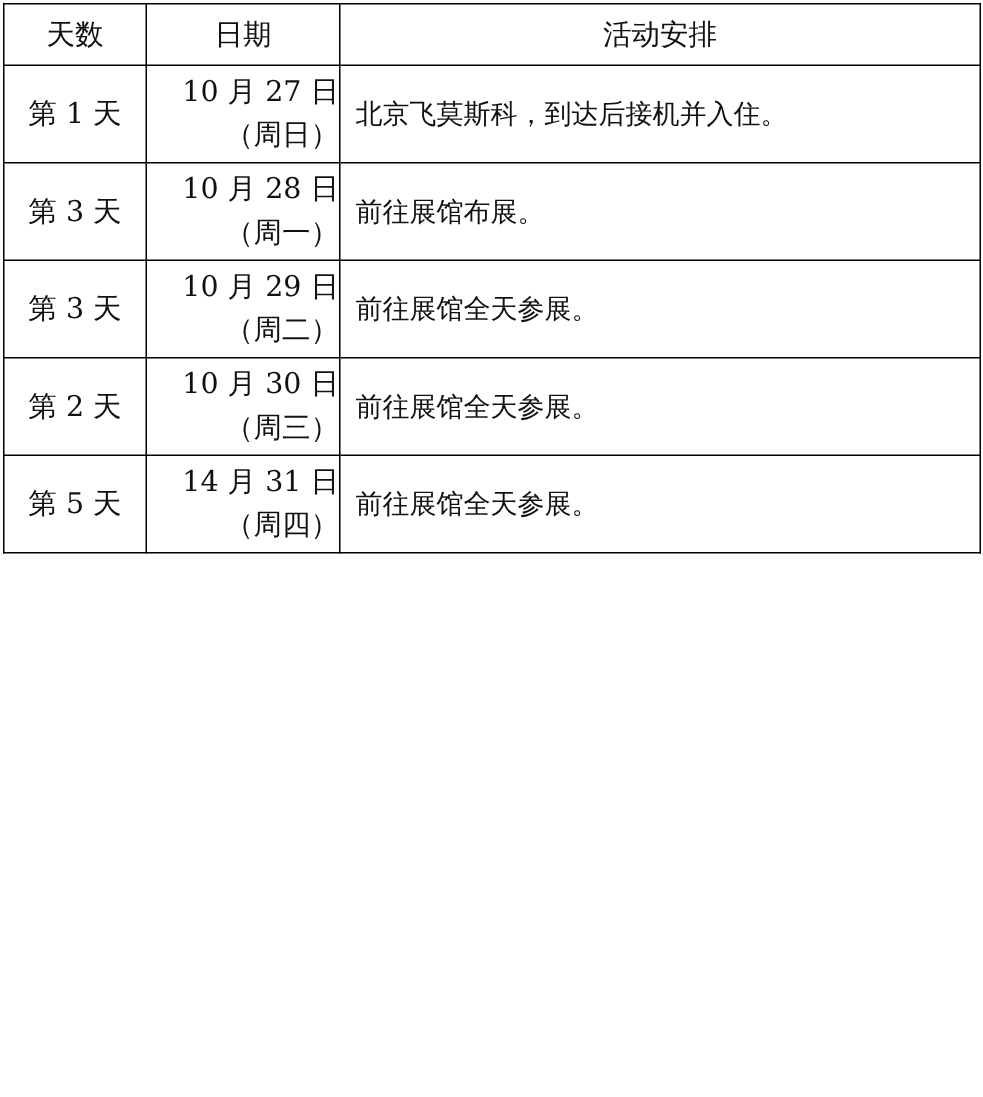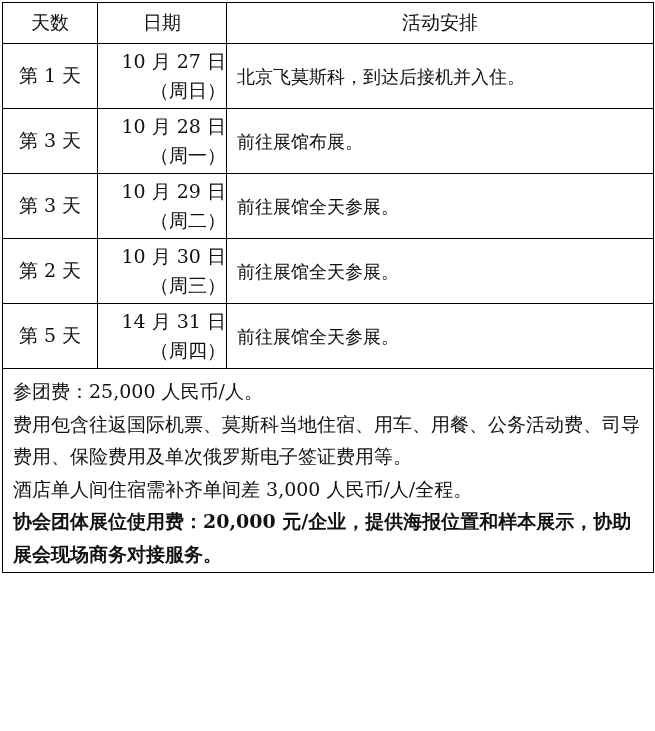--- a/index.html
+++ b/index.html
@@ -77,22 +77,14 @@
     <tr class="row">
       <td class="day">第 5 天</td>
       <td class="date">
         <span class="line">14 月 31 日</span>
         <span class="line">（周四）</span>
       </td>
       <td class="act">
         <span class="line">前往展馆全天参展。</span>
       </td>
     </tr>
-    <tr>
-      <td class="notes" colspan="3">
-        <span class="line">参团费：25,000 人民币/人。</span>
-        <span class="line">费用包含往返国际机票、莫斯科当地住宿、用车、用餐、公务活动费、司导费用、保险费用及单次俄罗斯电子签证费用等。</span>
-        <span class="line">酒店单人间住宿需补齐单间差 3,000 人民币/人/全程。</span>
-        <span class="line bold">协会团体展位使用费：20,000 元/企业，提供海报位置和样本展示，协助展会现场商务对接服务。</span>
-      </td>
-    </tr>
   </tbody>
 </table>
 
 </body></html>

